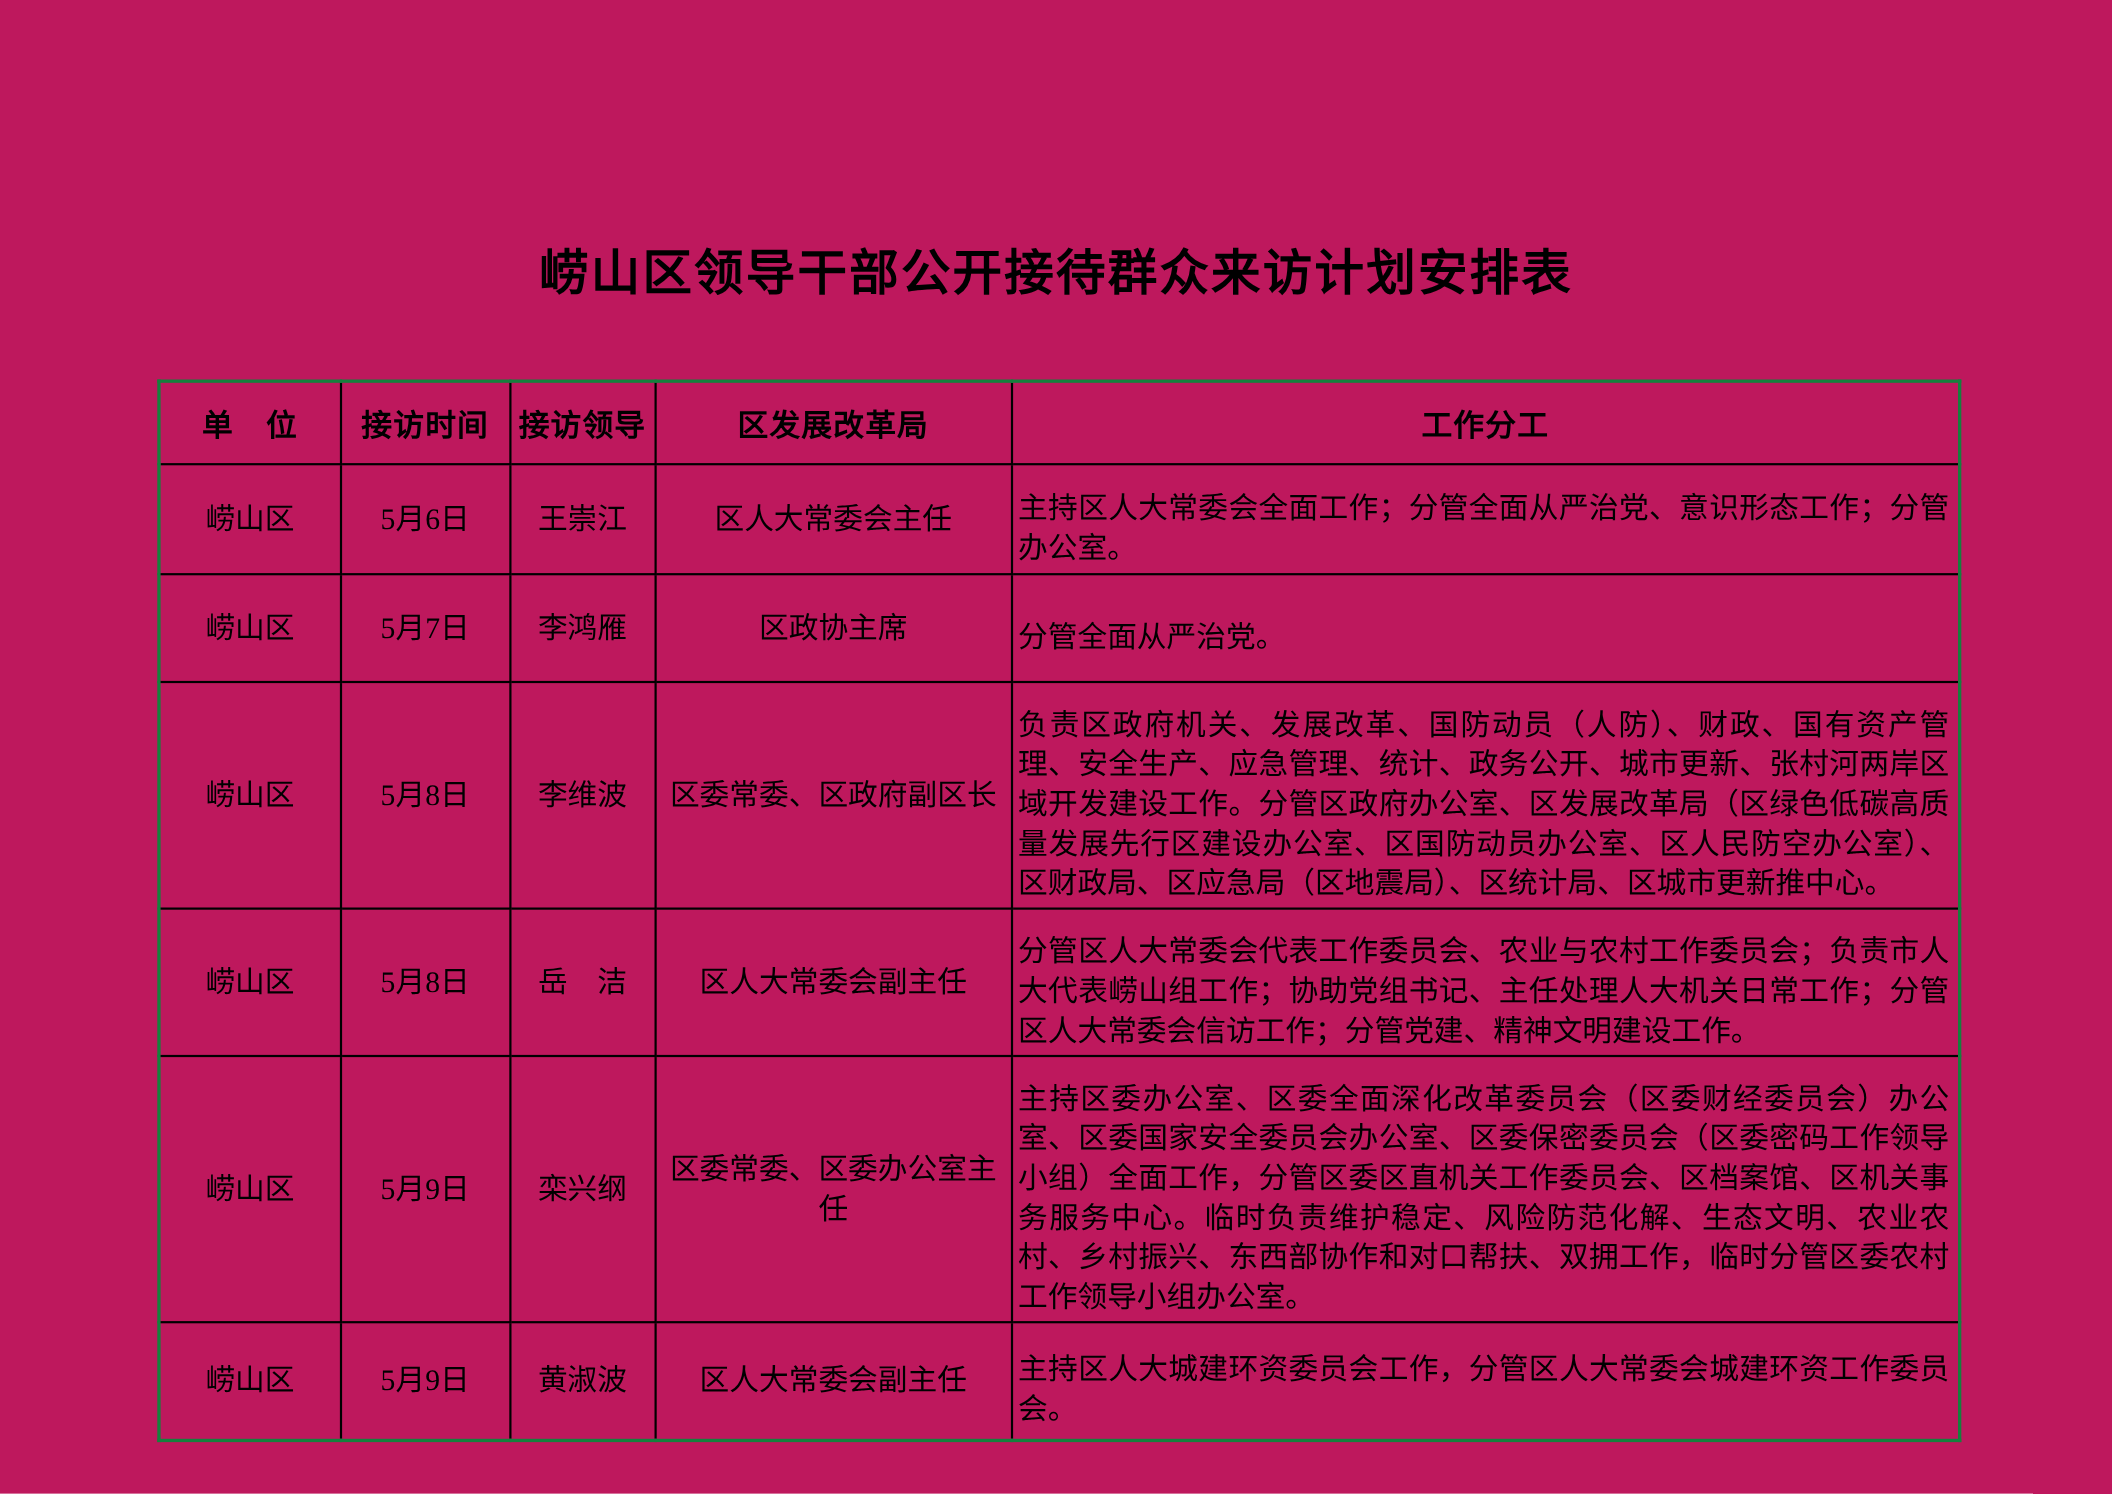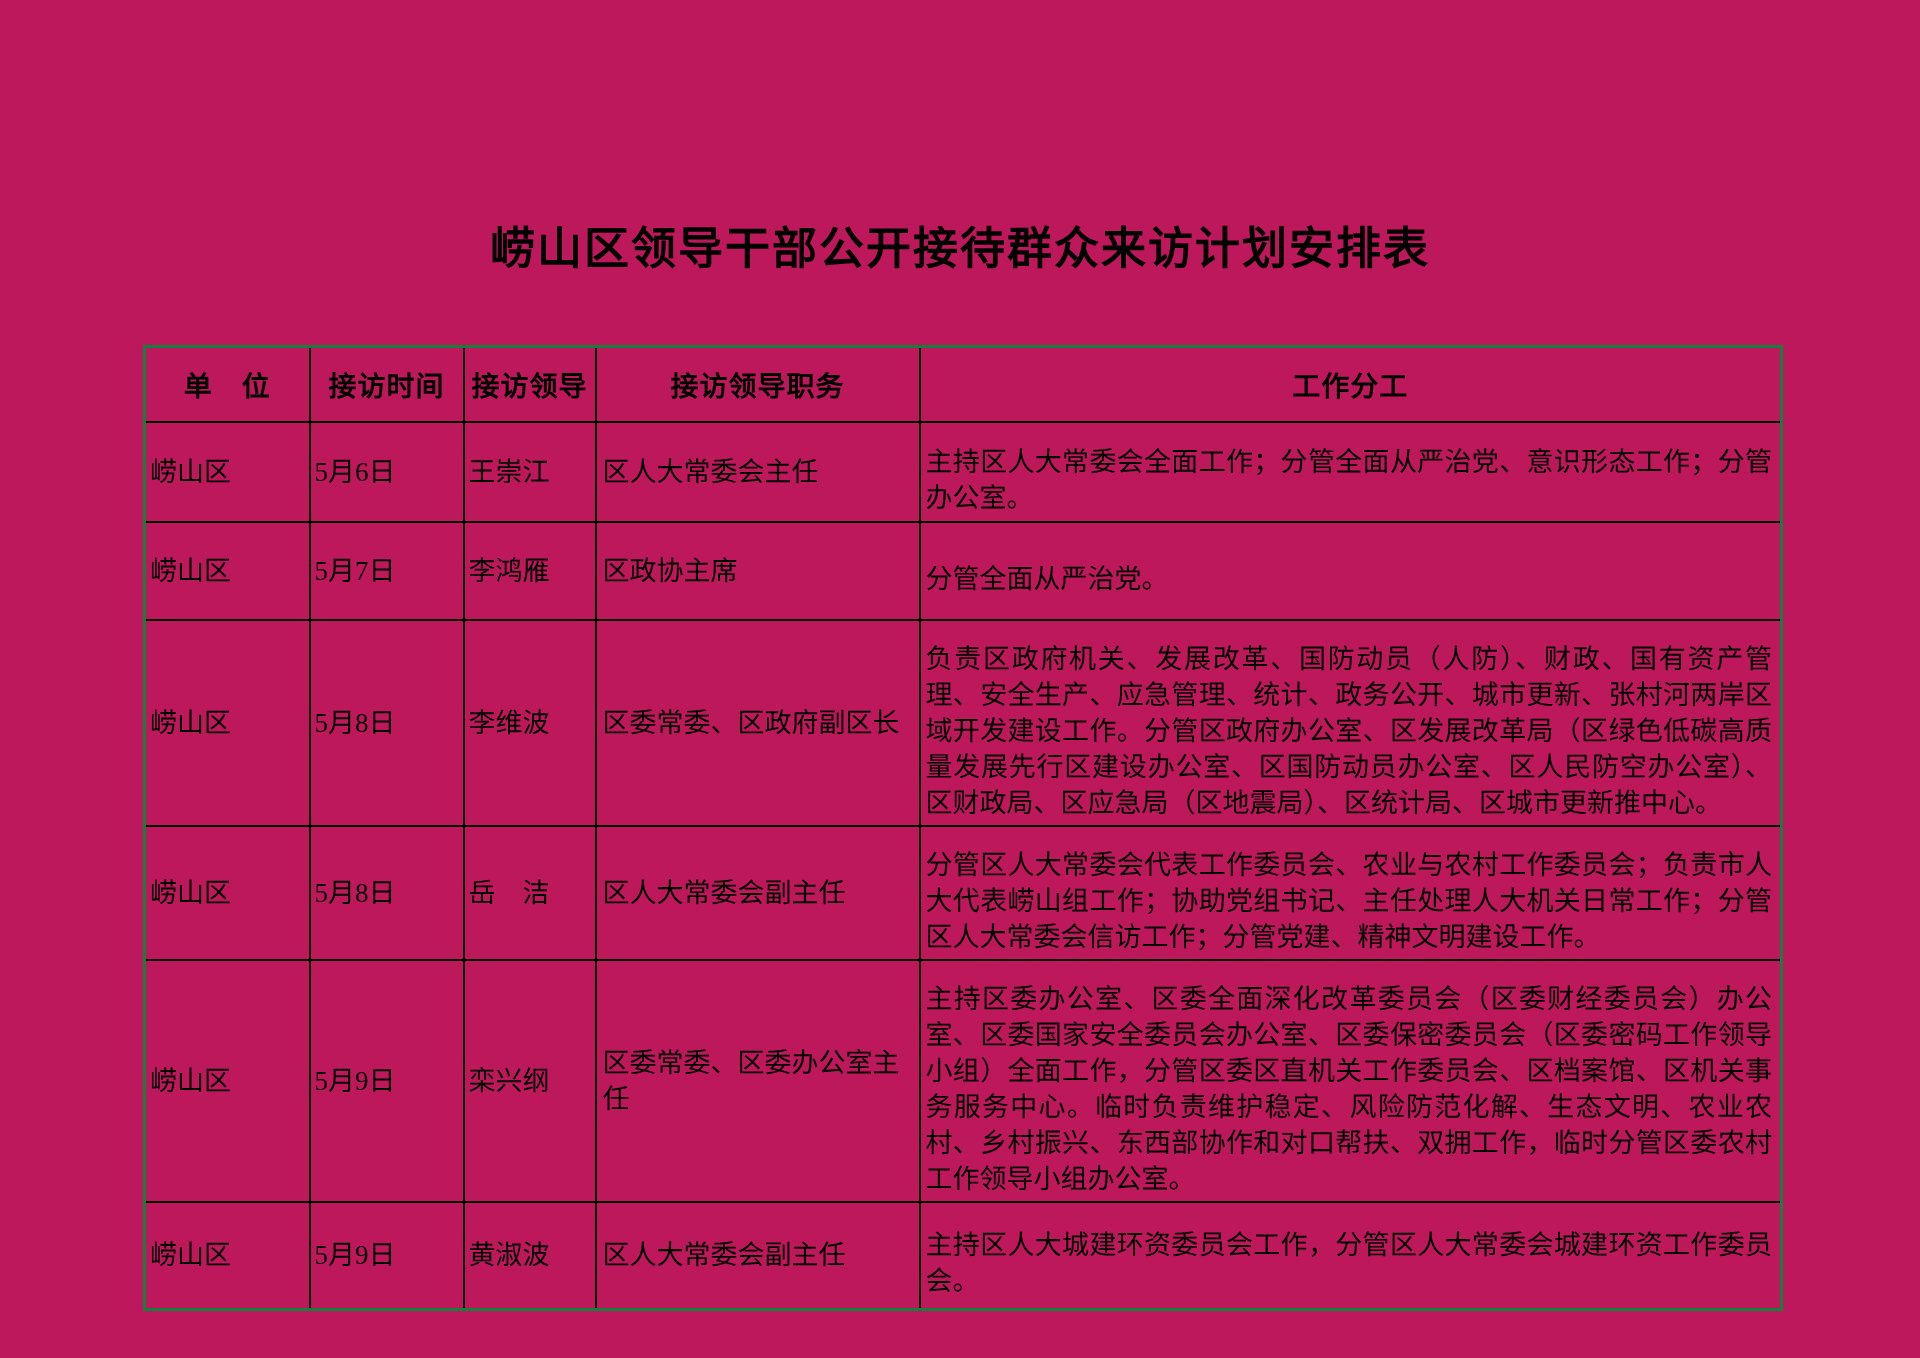--- a/index.html
+++ b/index.html
@@ -51,20 +51,21 @@
   table.schedule th {
     font-family: "Liberation Sans", "DejaVu Sans", sans-serif;
     font-weight: bold;
     font-size: 28px;
     text-align: center;
     letter-spacing: 1px;
   }
   table.schedule td {
     font-family: "Liberation Serif", "DejaVu Serif", serif;
     font-size: 27px;
+    text-align: center;
     line-height: 36px;
     padding: 2px 4px;
   }
   table.schedule td.duties {
     text-align: justify;
     text-justify: inter-ideograph;
     padding: 20px 8px 4px 5px;
   }
   table.schedule td.position {
     padding: 2px 6px;
@@ -91,21 +92,21 @@
         <col class="c-date">
         <col class="c-leader">
         <col class="c-position">
         <col class="c-duties">
     </colgroup>
     <thead>
       <tr>
         <th>单　位</th>
         <th>接访时间</th>
         <th>接访领导</th>
-        <th>接访领导职务</th>
+        <th>区发展改革局</th>
         <th>工作分工</th>
       </tr>
     </thead>
     <tbody>
       <tr>
         <td>崂山区</td>
         <td>5月6日</td>
         <td>王崇江</td>
         <td class="position">区人大常委会主任</td>
         <td class="duties">主持区人大常委会全面工作；分管全面从严治党、意识形态工作；分管办公室。</td>

